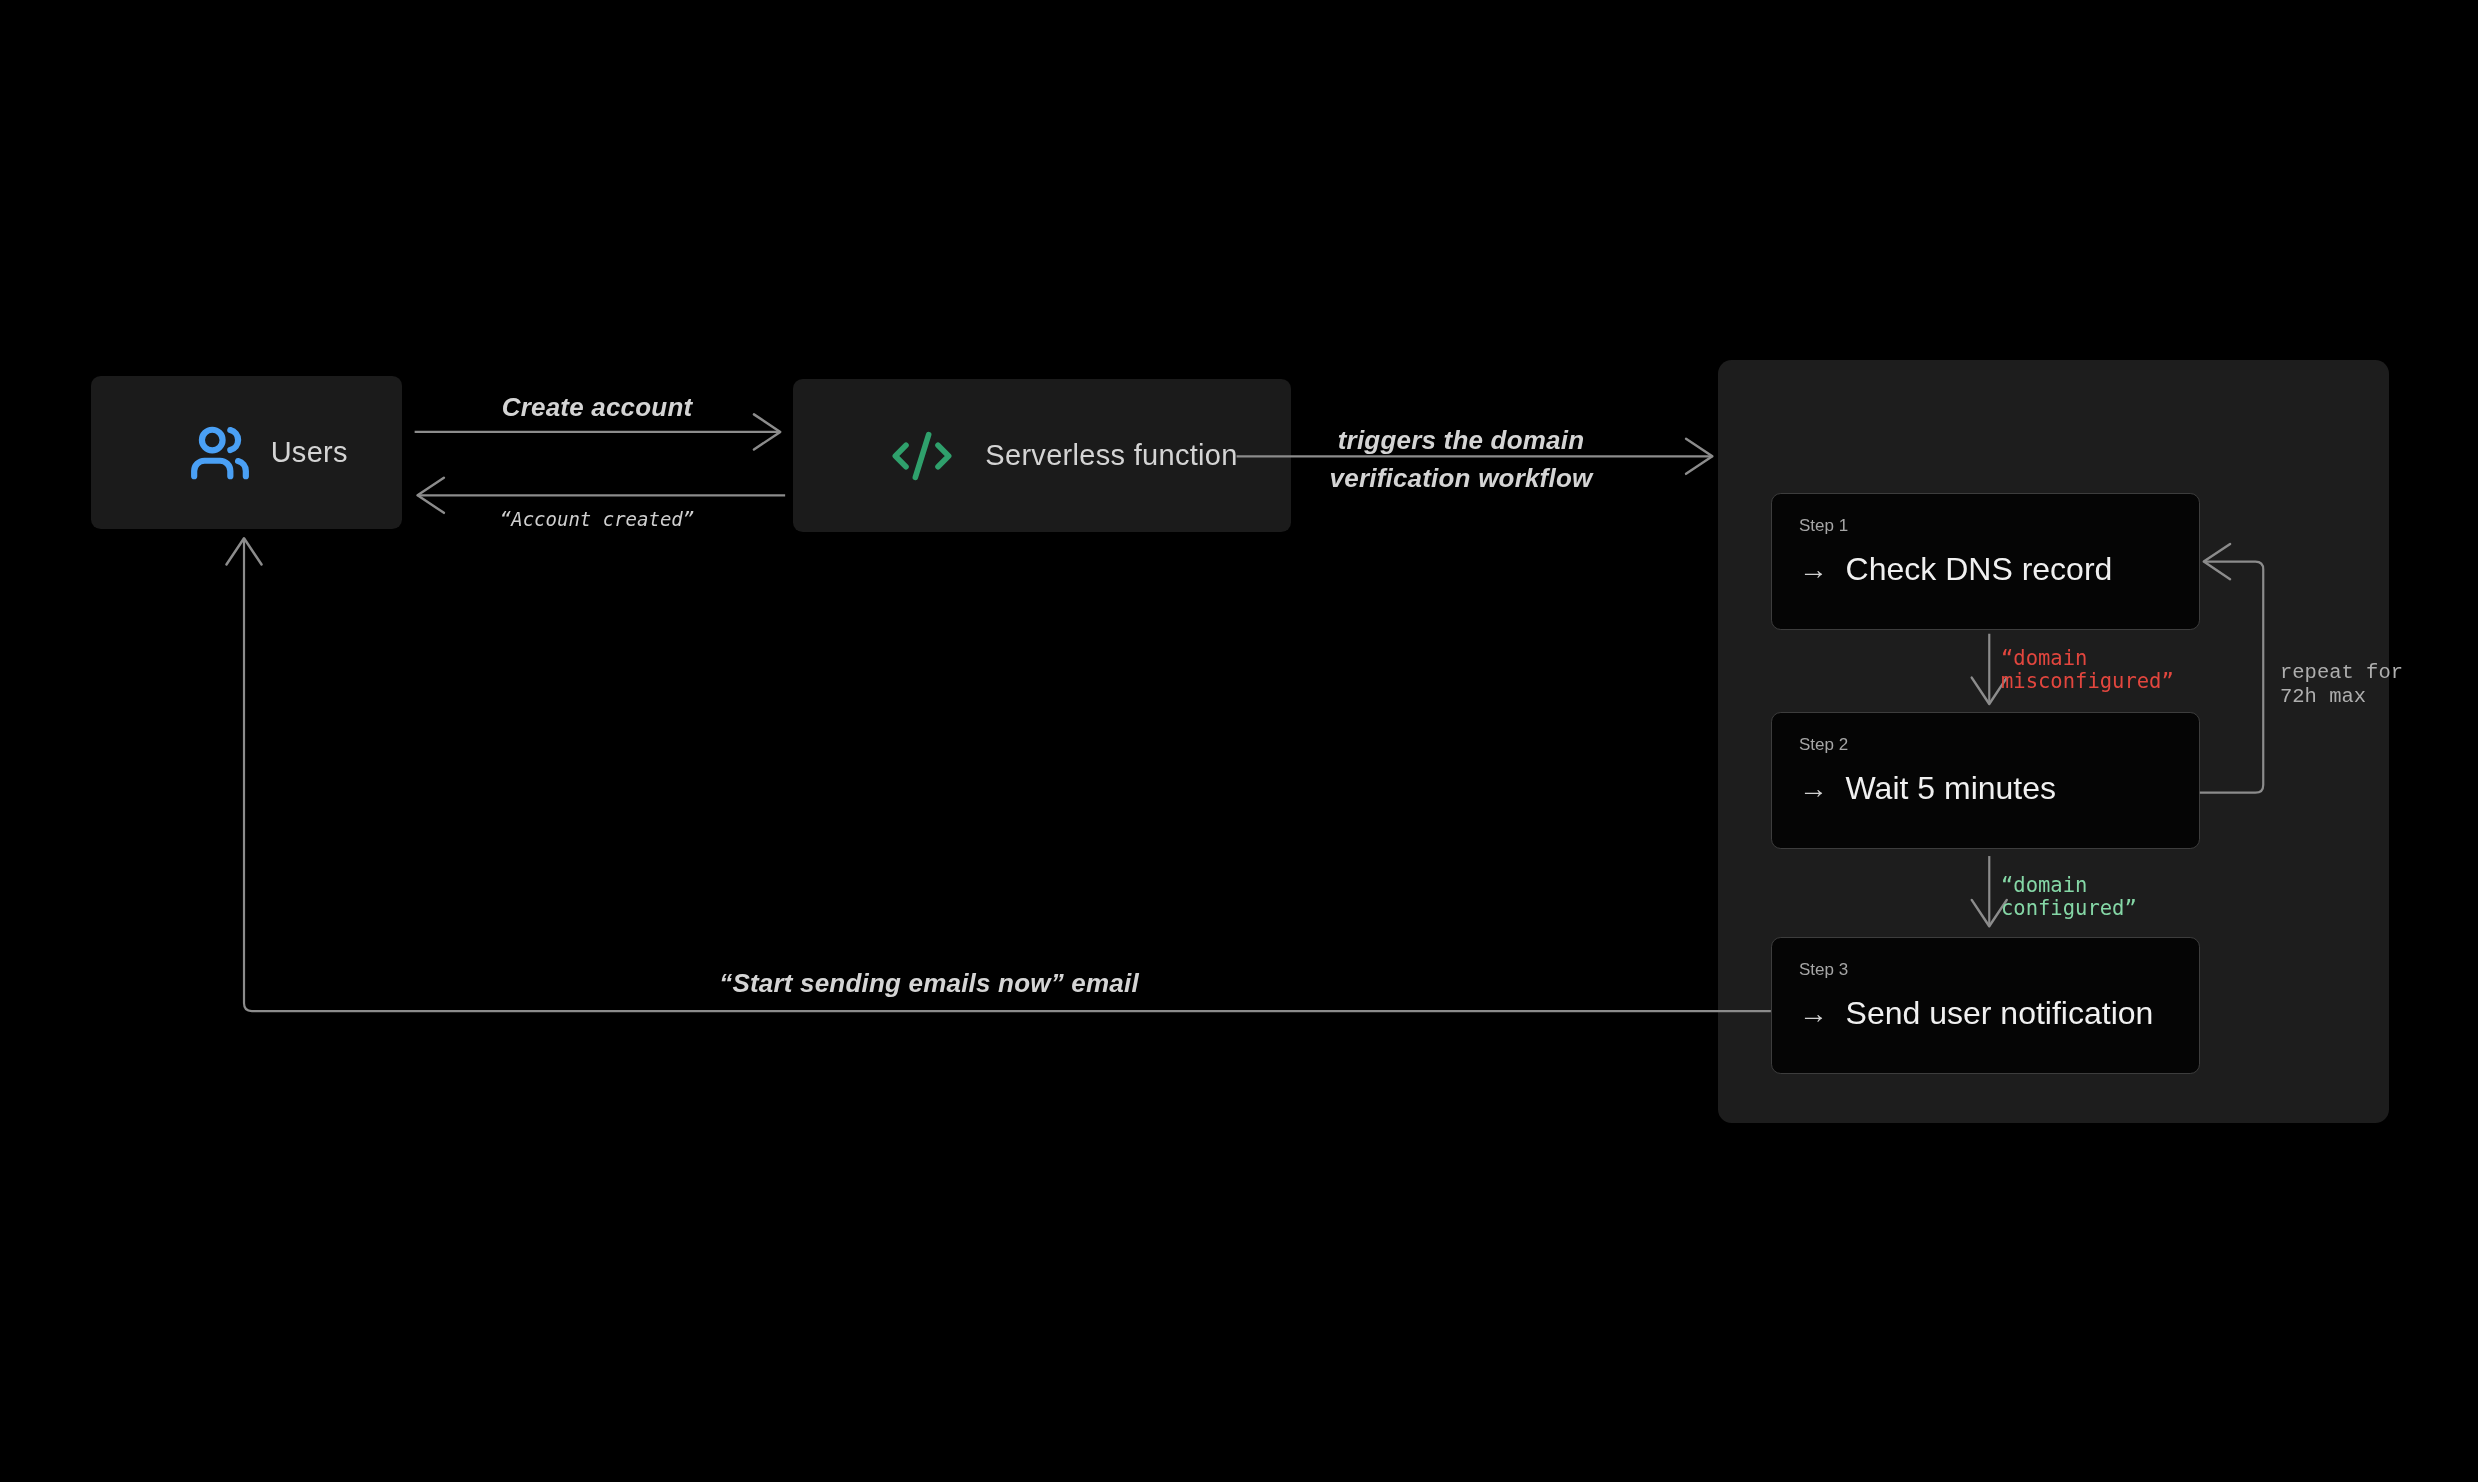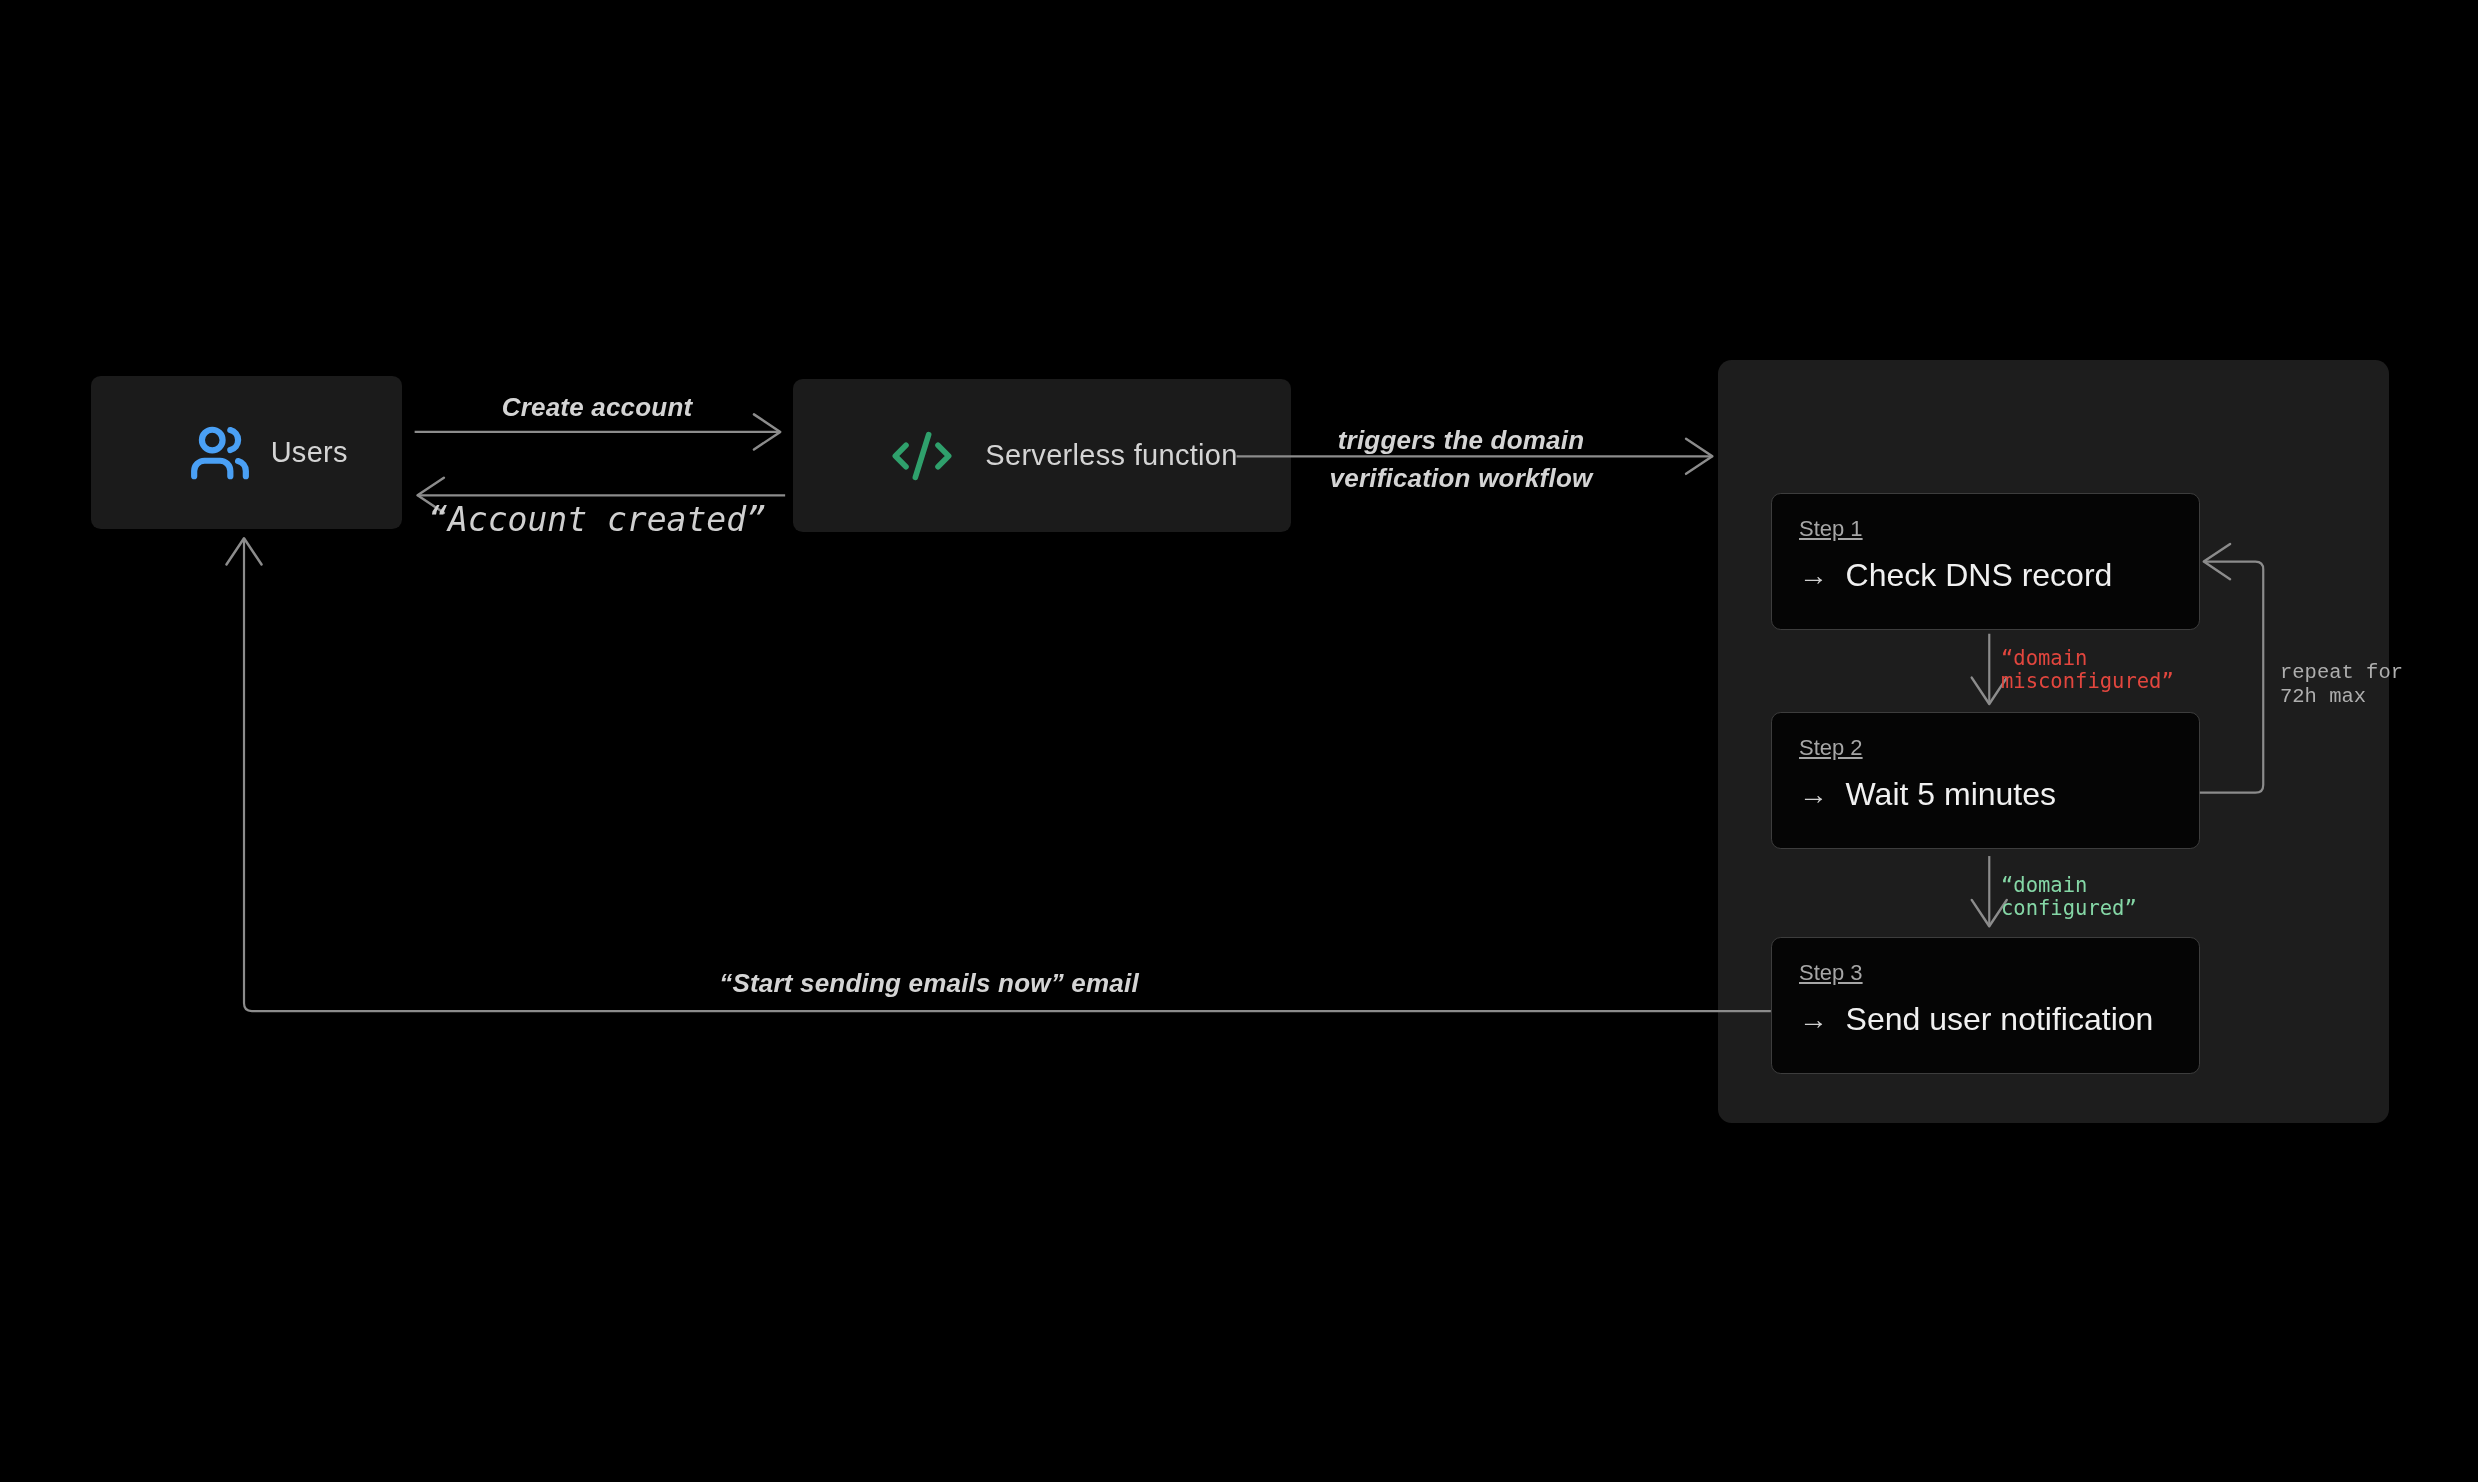--- a/index.html
+++ b/index.html
@@ -22,36 +22,36 @@
   .icon-users{color:var(--accent-blue,#4aa0f5);width:62px;height:62px;}
   .icon-code{color:var(--accent-green,#2fa06c);width:64px;height:64px;}
 
   
   .panel{position:absolute;left:1718px;top:360px;width:671px;height:763px;
          background:var(--panel-bg,#1d1d1d);border-radius:13.7px;}
   .panel-title{position:absolute;left:51px;top:410px;color:#c9c9c9;font-size:30px;letter-spacing:0.4px;}
   .step{position:absolute;left:1771px;width:429px;height:137px;background:var(--step-bg,#050505);
         border:1px solid var(--step-border,#3d3d3d);border-radius:9.8px;padding:21.5px 27px 0 27px;}
   .step-1{top:493px;} .step-2{top:712px;} .step-3{top:937px;}
-  .step-label{color:var(--step-label,#a6a6a6);font-size:22px;text-decoration:underline;}
+  .step-label{color:var(--step-label,#a6a6a6);font-size:17px;}
   .step-row{display:flex;align-items:center;gap:17.6px;margin-top:15.6px;}
   .step-arrow{color:#cfcfcf;font-size:29px;line-height:1;}
   .step-action{color:var(--text-bright,#f0f0f0);font-size:32px;white-space:nowrap;}
 
   
   svg.wires{position:absolute;left:0;top:0;pointer-events:none;}
   svg.wires path{stroke:var(--line,#8c8c8c);stroke-width:2.25;fill:none;}
   svg.wires marker path{stroke:var(--line,#8c8c8c);stroke-width:2.5;fill:none;}
 
   
   .lbl{position:absolute;color:var(--label,#d4d4d4);white-space:pre-line;}
   .center{transform:translateX(-50%);text-align:center;font-style:italic;}
   .bold{font-weight:700;font-size:26px;line-height:38px;letter-spacing:0.2px;}
   .mono{font-family:"DejaVu Sans Mono","Liberation Mono",monospace;}
-  .lbl-account-created{font-size:33px;line-height:31px;color:#cfcfcf;}
+  .lbl-account-created{font-size:19px;line-height:31px;color:#cfcfcf;}
   .lbl-misconfigured{font-size:20.5px;line-height:23.4px;color:var(--mono-red,#e2463e);}
   .lbl-configured{font-size:20.5px;line-height:23.4px;color:var(--mono-green,#85d7a6);}
   .lbl-repeat{font-size:20.5px;line-height:24px;color:var(--label-dim,#aeaeae);}
 </style>
 </head>
 <body>
 
 <div class="canvas">
 
   <div class="node node-users">

